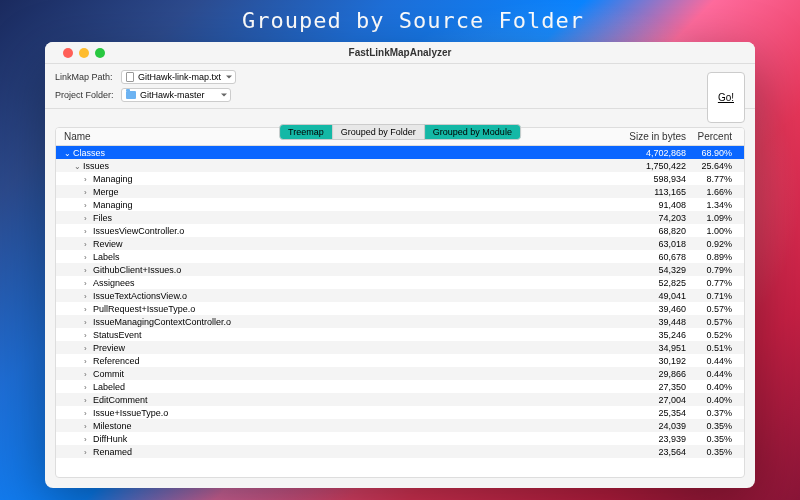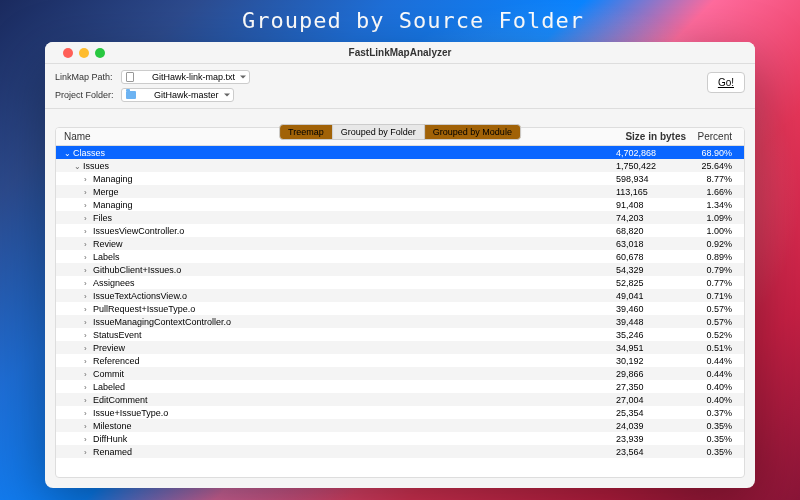--- a/index.html
+++ b/index.html
@@ -11,47 +11,47 @@
 .titlebar { height: 22px; display: flex; align-items: center; padding: 0 18px; background: #f5f5f5; border-bottom: 1px solid #ddd; position: relative; }
 .traffic { display: flex; gap: 6px; }
 .traffic span { width: 10px; height: 10px; border-radius: 50%; }
 .tr-close { background: #ff5f57; }
 .tr-min { background: #febc2e; }
 .tr-max { background: #28c840; }
 .titlebar-title { position: absolute; left: 0; right: 0; text-align: center; font-size: 10px; font-weight: 600; color: #333; }
 .toolbar { padding: 6px 10px; display: flex; flex-direction: column; gap: 4px; background: #f5f5f5; border-bottom: 1px solid #ddd; position: relative; }
 .toolbar-row { display: flex; align-items: center; gap: 6px; font-size: 9px; }
 .toolbar-row .label { color: #333; width: 60px; }
-.popup { display: inline-flex; align-items: center; gap: 18px; background: #fff; border: 1px solid #ccc; border-radius: 3px; padding: 1px 14px 1px 4px; font-size: 9px; position: relative; min-width: 110px; }
+.popup { display: inline-flex; align-items: center; gap: 4px; background: #fff; border: 1px solid #ccc; border-radius: 3px; padding: 1px 14px 1px 4px; font-size: 9px; position: relative; min-width: 110px; }
 .popup::after { content: ""; position: absolute; right: 3px; top: 50%; transform: translateY(-50%); border-left: 3px solid transparent; border-right: 3px solid transparent; border-top: 3px solid #666; }
 .file-icon { width: 8px; height: 10px; background: #fff; border: 1px solid #999; border-radius: 1px; display: inline-block; }
 .folder-icon { width: 10px; height: 8px; background: #6db3f2; border-radius: 1px; display: inline-block; position: relative; }
 .folder-icon::before { content: ""; position: absolute; top: -2px; left: 0; width: 4px; height: 2px; background: #6db3f2; border-radius: 1px 1px 0 0; }
-.go-btn { position: absolute; right: 10px; top: 8px; background: #fff; border: 1px solid #ccc; border-radius: 4px; padding: 4px 10px; font-size: 10px; text-decoration: underline; }
+.go-btn { position: absolute; right: 10px; top: 8px; background: #fff; border: 1px solid #ccc; border-radius: 4px; padding: 19px 10px; font-size: 10px; text-decoration: underline; }
 .segmented { position: absolute; left: 50%; transform: translateX(-50%); top: 82px; display: flex; font-size: 9px; z-index: 2; }
-.seg { background: #a16207; border: 1px solid #ccc; padding: 2px 8px; margin-left: -1px; }
+.seg { background: #14b8a6; border: 1px solid #ccc; padding: 2px 8px; margin-left: -1px; }
 .seg:first-child { border-radius: 4px 0 0 4px; margin-left: 0; }
 .seg:last-child { border-radius: 0 4px 4px 0; }
 .seg.active { background: #e8e8e8; }
 .content { flex: 1; padding: 18px 10px 10px; overflow: hidden; }
 .table { background: #fff; border: 1px solid #ddd; border-radius: 4px; height: 100%; overflow: hidden; display: flex; flex-direction: column; }
 .thead { display: flex; font-size: 10px; color: #333; padding: 3px 8px; border-bottom: 1px solid #ddd; background: #fafafa; }
 .th-name { flex: 1; }
-.th-size { width: 70px; text-align: right; font-weight: bold; }
+.th-size { width: 70px; text-align: right; }
 .th-pct { width: 50px; text-align: right; padding-right: 4px; }
 .tbody { flex: 1; overflow-y: auto; font-size: 9px; }
 .row { display: flex; padding: 1.5px 8px; align-items: center; }
 .row:nth-child(even) { background: #f4f4f4; }
 .row.sel { background: #0a66ff; color: #fff; }
 .disclosure { width: 7px; display: inline-block; margin-right: 2px; font-size: 8px; color: #666; }
 .row.sel .disclosure { color: #fff; }
 .name { flex: 1; white-space: nowrap; overflow: hidden; }
 .indent1 .name { padding-left: 10px; }
 .indent2 .name { padding-left: 20px; }
-.size { width: 70px; text-align: left; font-variant-numeric: tabular-nums; }
+.size { width: 70px; text-align: right; font-variant-numeric: tabular-nums; }
 .pct { width: 50px; text-align: right; padding-right: 4px; font-variant-numeric: tabular-nums; }
 .tbody::-webkit-scrollbar { width: 10px; }
 .tbody::-webkit-scrollbar-thumb { background: #c0c0c0; border-radius: 5px; }
 </style>
 </head>
 <body>
 
 <div class="wallpaper"></div>
 <div class="banner">Grouped by Source Folder</div>
 

